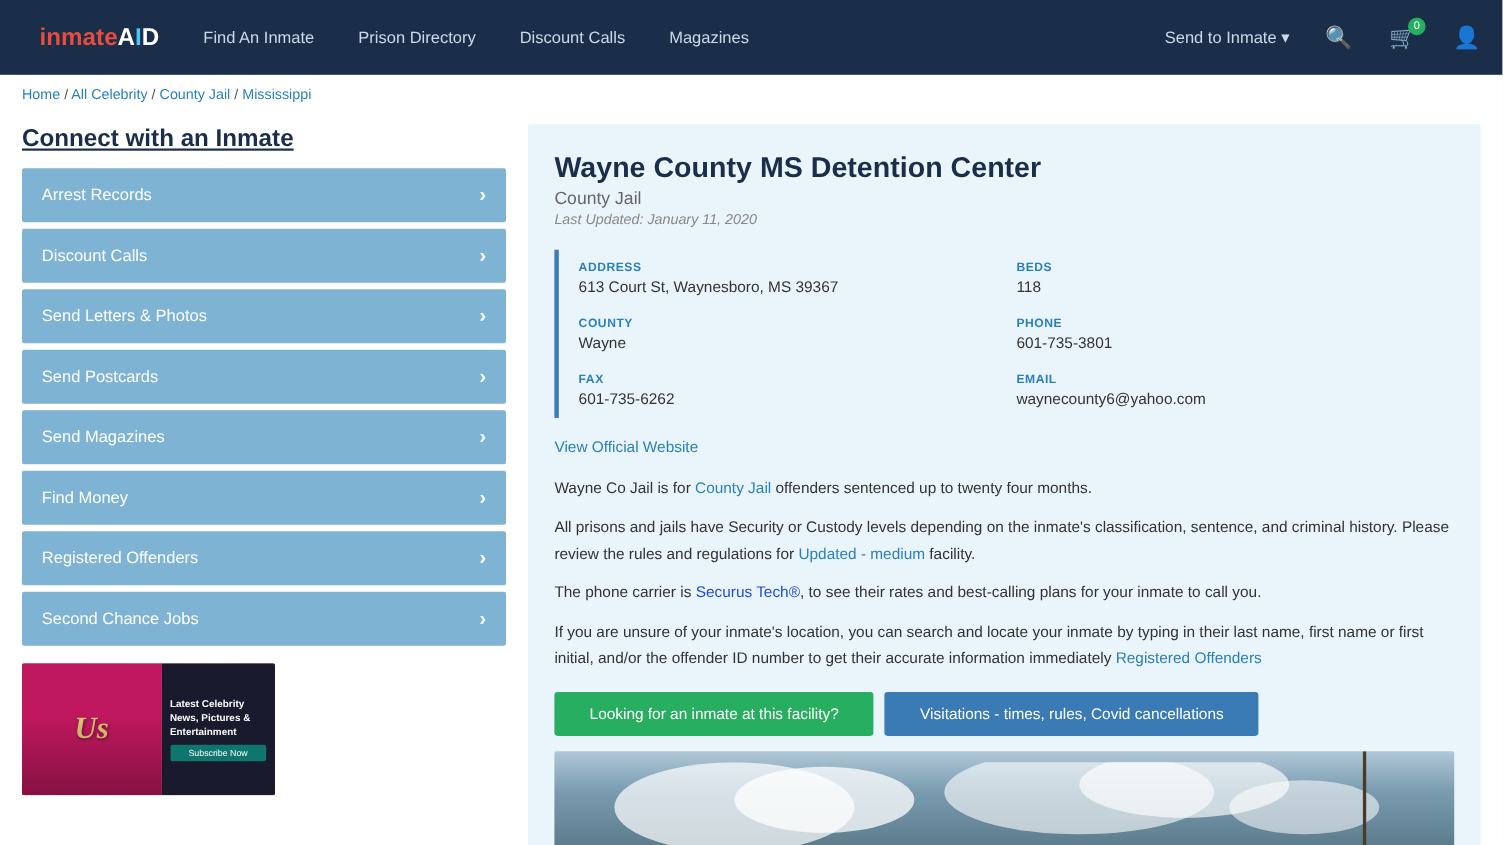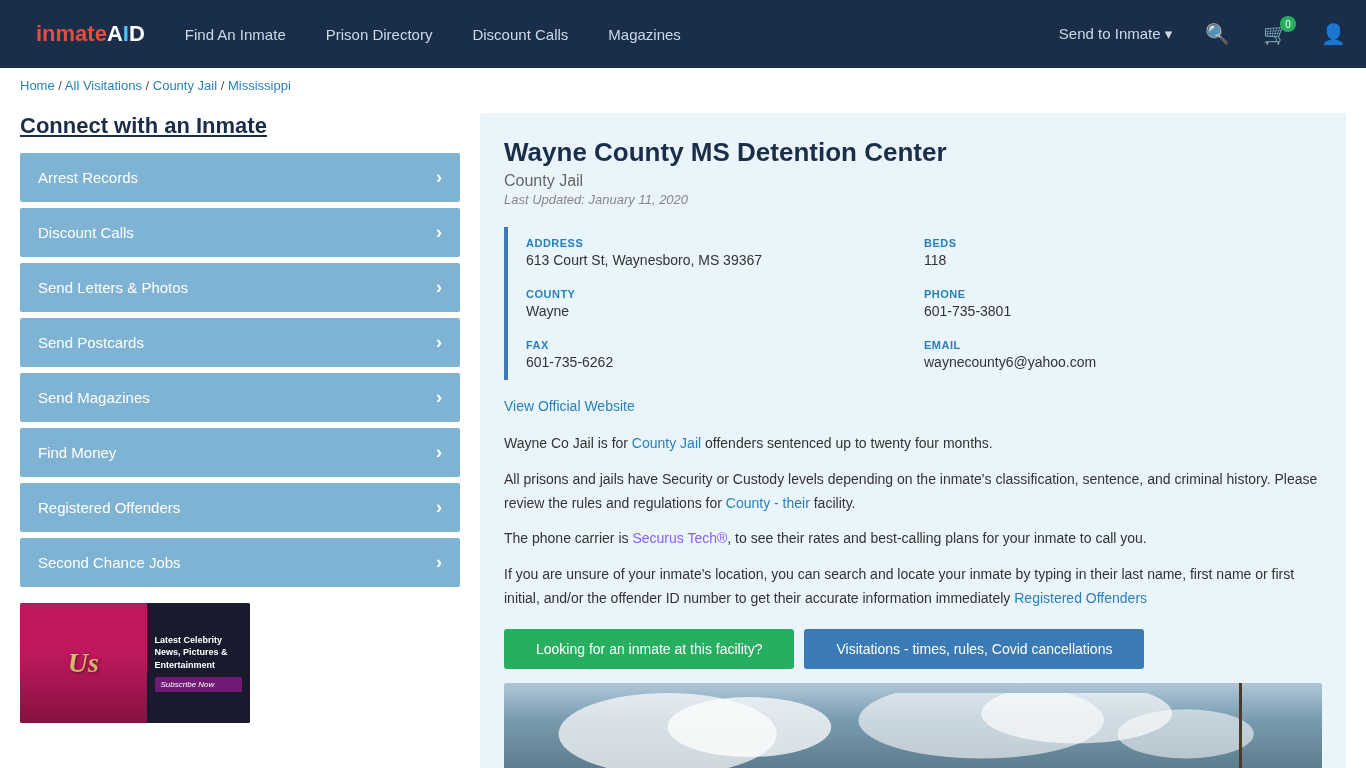--- a/index.html
+++ b/index.html
@@ -31,38 +31,38 @@
     .sidebar-title { font-size: 22px; font-weight: bold; text-decoration: underline; margin-bottom: 14px; color: #1a2e4a; }
     .sidebar-items { display: flex; flex-direction: column; gap: 6px; margin-bottom: 16px; }
     .sidebar-item { background: #7fb3d3; display: flex; align-items: center; justify-content: space-between; padding: 14px 18px; cursor: pointer; border-radius: 2px; }
     .sidebar-item-label { color: #fff; font-size: 15px; font-weight: 500; }
     .sidebar-item-arrow { color: #fff; font-size: 18px; font-weight: bold; }
     .sidebar-ad { width: 230px; height: 120px; background: #222; overflow: hidden; position: relative; border-radius: 2px; }
     .sidebar-ad-inner { width: 100%; height: 100%; background: linear-gradient(135deg, #d63384 0%, #ff6b9d 50%, #222 100%); display: flex; align-items: stretch; }
     .ad-left { width: 55%; background: #c0185e; position: relative; overflow: hidden; display: flex; align-items: center; justify-content: center; }
     .ad-right { width: 45%; background: #1a1a2e; display: flex; flex-direction: column; justify-content: center; padding: 8px; gap: 6px; }
     .ad-text { color: #fff; font-size: 9px; line-height: 1.4; font-weight: bold; }
-    .ad-btn { background: #701a75; color: #fff; font-size: 8px; padding: 3px 6px; border-radius: 2px; text-align: left; cursor: pointer; font-style: italic; }
+    .ad-btn { background: #0f766e; color: #fff; font-size: 8px; padding: 3px 6px; border-radius: 2px; text-align: center; cursor: pointer; }
 
     
     .detail-panel { flex: 1; background: #eaf4fb; padding: 24px; border-radius: 2px; }
     .facility-name { font-size: 26px; font-weight: bold; color: #1a2e4a; margin-bottom: 4px; }
     .facility-type { color: #666; font-size: 16px; font-weight: normal; margin-bottom: 2px; }
     .last-updated { color: #888; font-size: 13px; font-style: italic; margin-bottom: 20px; }
 
     .info-grid { display: grid; grid-template-columns: 1fr 1fr; gap: 0; margin-bottom: 18px; border-left: 4px solid #3a7ab5; padding-left: 18px; }
     .info-block { padding: 10px 0; }
     .info-label { font-size: 11px; color: #2980b9; font-weight: bold; letter-spacing: 0.5px; text-transform: uppercase; margin-bottom: 3px; }
     .info-value { font-size: 14px; color: #333; }
 
     .official-link { color: #2980b9; text-decoration: none; font-size: 14px; margin-bottom: 18px; display: inline-block; }
 
     .description { font-size: 14px; line-height: 1.7; color: #333; margin-bottom: 12px; }
     .description a { color: #2980b9; text-decoration: none; }
-    .description a.green-link { color: #8b5cf6; }
+    .description a.green-link { color: #1d4ed8; }
 
     .action-buttons { display: flex; gap: 10px; margin-top: 18px; }
     .action-btn { padding: 12px 32px; border: none; border-radius: 3px; cursor: pointer; font-size: 14px; font-weight: 500; color: #fff; }
     .btn-green { background: #27ae60; }
     .btn-blue { background: #3a7ab5; }
 
     .photo-strip { margin-top: 14px; height: 90px; background: linear-gradient(180deg, #b0c8d8 0%, #7a9cb0 40%, #5a7a8a 100%); border-radius: 2px; overflow: hidden; position: relative; }
     .cloud-svg { position: absolute; top: 10px; left: 0; width: 100%; }
     .pole-line { position: absolute; right: 80px; top: 0; width: 3px; height: 100%; background: #4a3a2a; }
   </style>
@@ -86,21 +86,21 @@
       <span class="nav-icon">🛒</span>
       <span class="cart-badge">0</span>
     </div>
     <span class="nav-icon">👤</span>
   </div>
 </nav>
 
 <div class="breadcrumb">
   <a href="#">Home</a>
   <span> / </span>
-  <a href="#">All Visitations</a>
+  <a href="#">All Celebrity</a>
   <span> / </span>
   <a href="#">County Jail</a>
   <span> / </span>
   <a href="#">Mississippi</a>
 </div>
 
 <div class="main-content">
 
   <div class="sidebar">
     <div class="sidebar-title">Connect with an Inmate</div>
@@ -184,21 +184,21 @@
         <div class="info-value">waynecounty6@yahoo.com</div>
       </div>
     </div>
 
     <a href="#" class="official-link">View Official Website</a>
 
     <p class="description">
       Wayne Co Jail is for <a href="#">County Jail</a> offenders sentenced up to twenty four months.
     </p>
     <p class="description">
-      All prisons and jails have Security or Custody levels depending on the inmate's classification, sentence, and criminal history. Please review the rules and regulations for <a href="#">County - their</a> facility.
+      All prisons and jails have Security or Custody levels depending on the inmate's classification, sentence, and criminal history. Please review the rules and regulations for <a href="#">Updated - medium</a> facility.
     </p>
     <p class="description">
       The phone carrier is <a href="#" class="green-link">Securus Tech®</a>, to see their rates and best-calling plans for your inmate to call you.
     </p>
     <p class="description">
       If you are unsure of your inmate's location, you can search and locate your inmate by typing in their last name, first name or first initial, and/or the offender ID number to get their accurate information immediately <a href="#">Registered Offenders</a>
     </p>
 
     <div class="action-buttons">
       <button class="action-btn btn-green">Looking for an inmate at this facility?</button>

